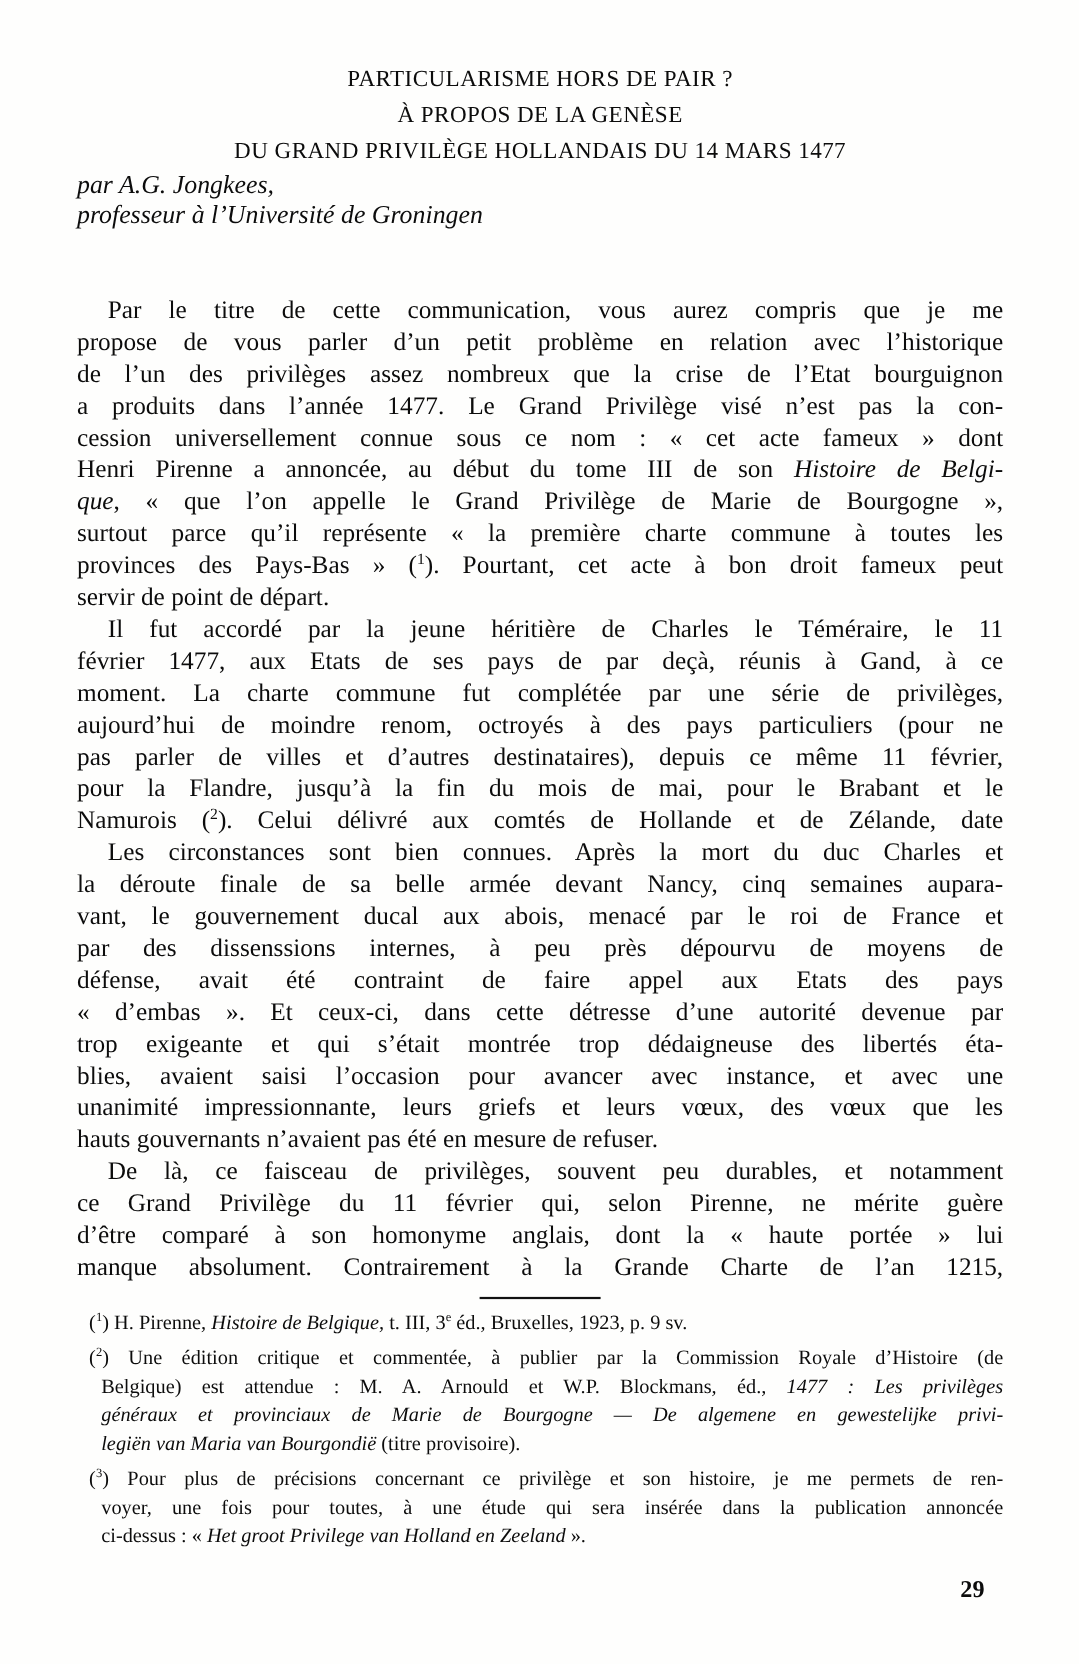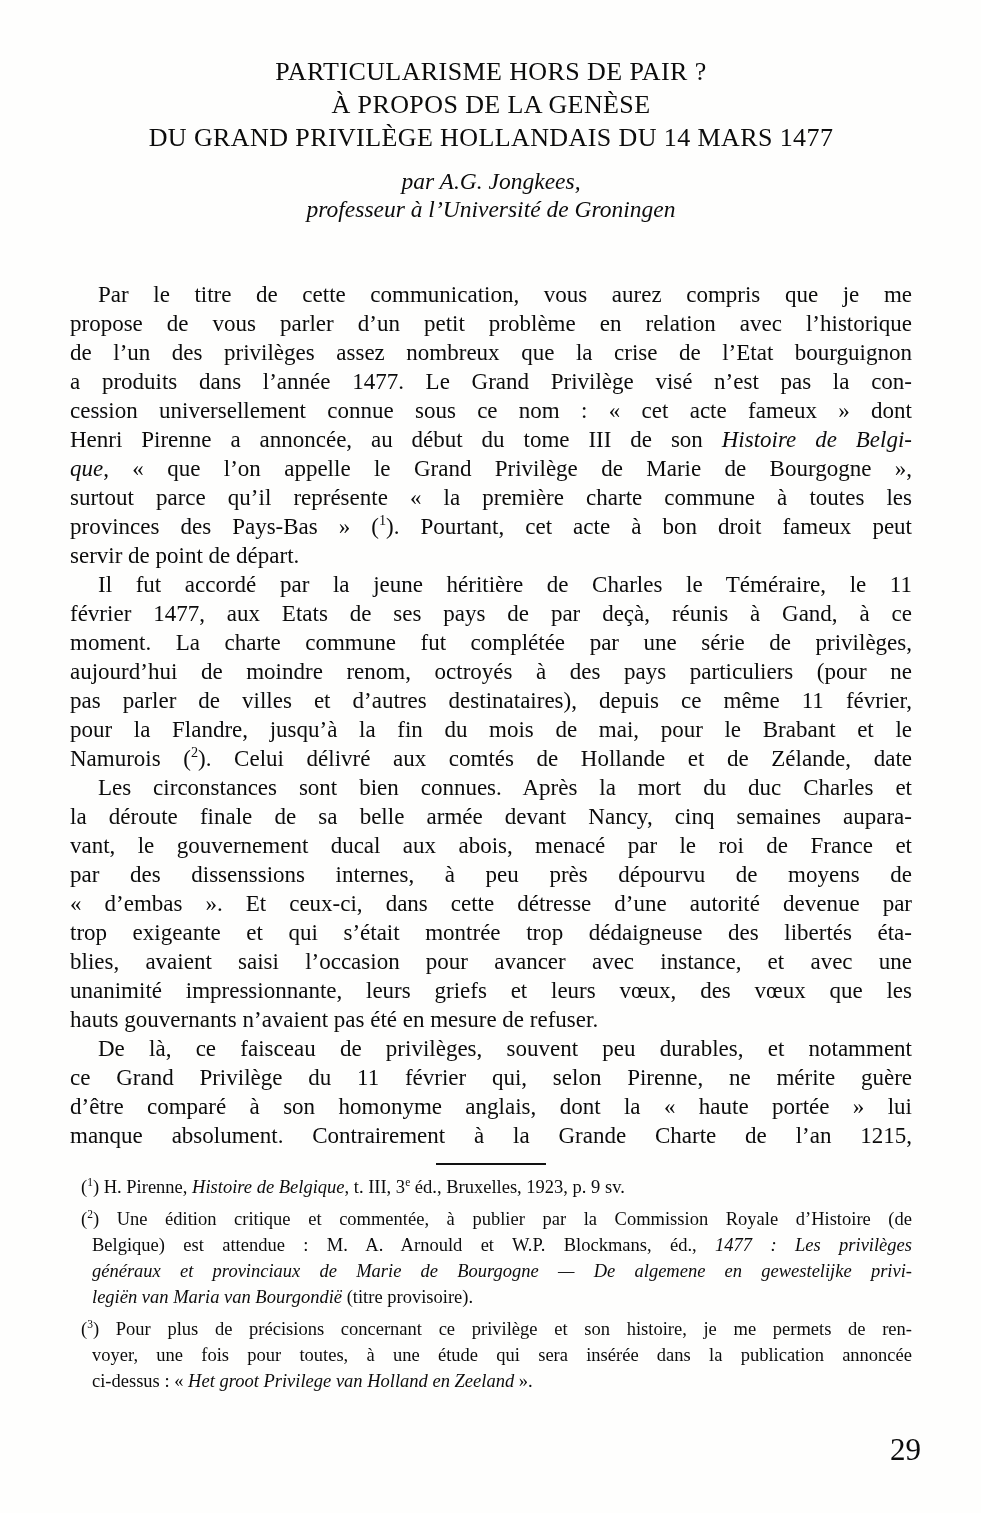--- a/index.html
+++ b/index.html
@@ -20,28 +20,27 @@
     position: relative;
     margin: 0 69px 0 70px;
     width: 842px;
   }
   
   .title-block {
     padding-top: 55px;
     text-align: center;
   }
   .title-line {
-    font-size: 26px;
+    font-size: 21px;
     line-height: 33px;
     letter-spacing: 0.4px;
     white-space: nowrap;
   }
   .byline {
-    margin-top: 13px;
-    text-align: center;
+    text-align: left;
     font-style: italic;
   }
   .byline-line {
     font-size: 23.5px;
     line-height: 28px;
   }
   
   .body-text {
     margin-top: 57px;
     font-size: 23px;
@@ -75,23 +74,24 @@
     font-size: 18.5px;
     line-height: 26px;
   }
   .footnote + .footnote { margin-top: 6px; }
   .footnote .p-line { padding-left: 22px; }
   .footnote .p-line:first-child { padding-left: 11px; }
   
   .page-number {
     position: absolute;
     top: 1432px;
-    right: 60px;
-    font-size: 31px;
+    right: 86px;
+    font-size: 22px;
     color: #0c0c0c;
+    font-weight: bold;
   }
 </style>
 </head>
 <body>
 
 <div class="page">
   <div class="content">
 
     <header class="title-block">
       <h1 style="margin:0; font-weight:normal;">
@@ -125,20 +125,21 @@
           <div class="p-line"><span>aujourd’hui de moindre renom, octroyés à des pays particuliers (pour ne</span></div>
           <div class="p-line"><span>pas parler de villes et d’autres destinataires), depuis ce même 11 février,</span></div>
           <div class="p-line"><span>pour la Flandre, jusqu’à la fin du mois de mai, pour le Brabant et le</span></div>
           <div class="p-line"><span>Namurois (</span><sup>2</sup><span>). Celui délivré aux comtés de Hollande et de Zélande, date</span></div>
         </div>
         <div class="paragraph">
           <div class="p-line"><span>Les circonstances sont bien connues. Après la mort du duc Charles et</span></div>
           <div class="p-line"><span>la déroute finale de sa belle armée devant Nancy, cinq semaines aupara-</span></div>
           <div class="p-line"><span>vant, le gouvernement ducal aux abois, menacé par le roi de France et</span></div>
           <div class="p-line"><span>par des dissenssions internes, à peu près dépourvu de moyens de</span></div>
+          <div class="p-line"><span>défense, avait été contraint de faire appel aux Etats des pays</span></div>
           <div class="p-line"><span>« d’embas ». Et ceux-ci, dans cette détresse d’une autorité devenue par</span></div>
           <div class="p-line"><span>trop exigeante et qui s’était montrée trop dédaigneuse des libertés éta-</span></div>
           <div class="p-line"><span>blies, avaient saisi l’occasion pour avancer avec instance, et avec une</span></div>
           <div class="p-line"><span>unanimité impressionnante, leurs griefs et leurs vœux, des vœux que les</span></div>
           <div class="p-line natural"><span>hauts gouvernants n’avaient pas été en mesure de refuser.</span></div>
         </div>
         <div class="paragraph">
           <div class="p-line"><span>De là, ce faisceau de privilèges, souvent peu durables, et notamment</span></div>
           <div class="p-line"><span>ce Grand Privilège du 11 février qui, selon Pirenne, ne mérite guère</span></div>
           <div class="p-line"><span>d’être comparé à son homonyme anglais, dont la « haute portée » lui</span></div>

